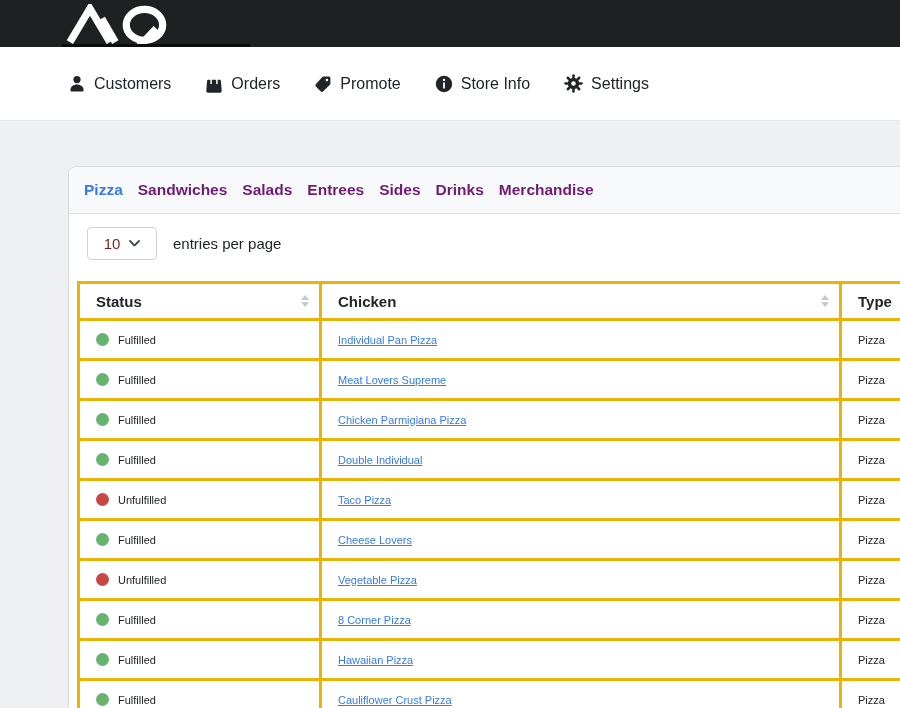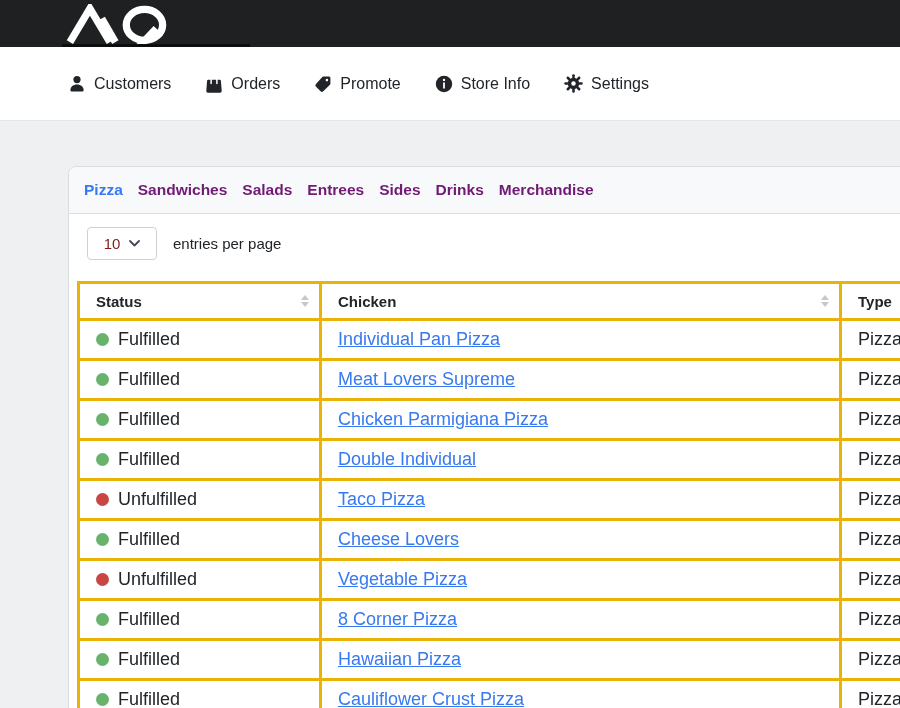--- a/index.html
+++ b/index.html
@@ -53,21 +53,21 @@
   th,td{border:3px solid #eab308;}
   th{
     height:34px;font-size:15px;font-weight:bold;text-align:left;
     padding:0 10px 0 16px;cursor:pointer;
   }
   .th-inner{display:flex;align-items:center;justify-content:space-between;}
   .sort-icon{display:flex;flex-direction:column;gap:2px;align-items:center;}
   .sort-icon span{display:block;width:0;height:0;border-left:4px solid transparent;border-right:4px solid transparent;}
   .sort-up{border-bottom:5px solid #c3c8cd;}
   .sort-down{border-top:5px solid #c3c8cd;}
-  td{height:37px;font-size:18px;padding:0 16px;}
+  td{height:37px;font-size:11px;padding:0 16px;}
   .status-cell{display:flex;align-items:center;gap:9px;}
   .status-dot{width:13px;height:13px;border-radius:50%;flex:0 0 auto;}
   .product-link{color:var(--accent);text-decoration:underline;cursor:pointer;}
 </style>
 </head>
 <body>
 
 <div class="topbar">
   <svg class="logo" width="118" height="40" viewBox="0 0 120 44" fill="none">
     <path d="M6 42 L28 5 L50 42" stroke="#fff" stroke-width="8"></path>

